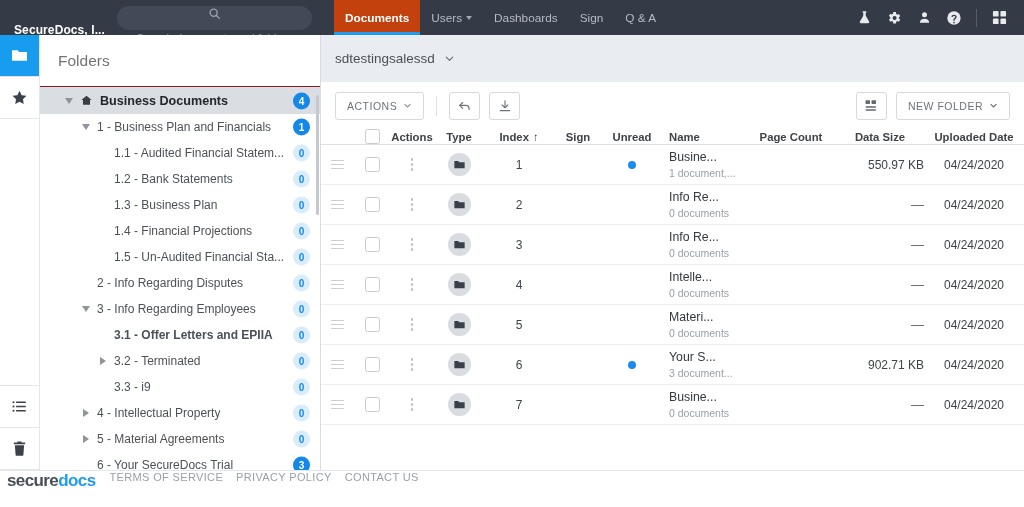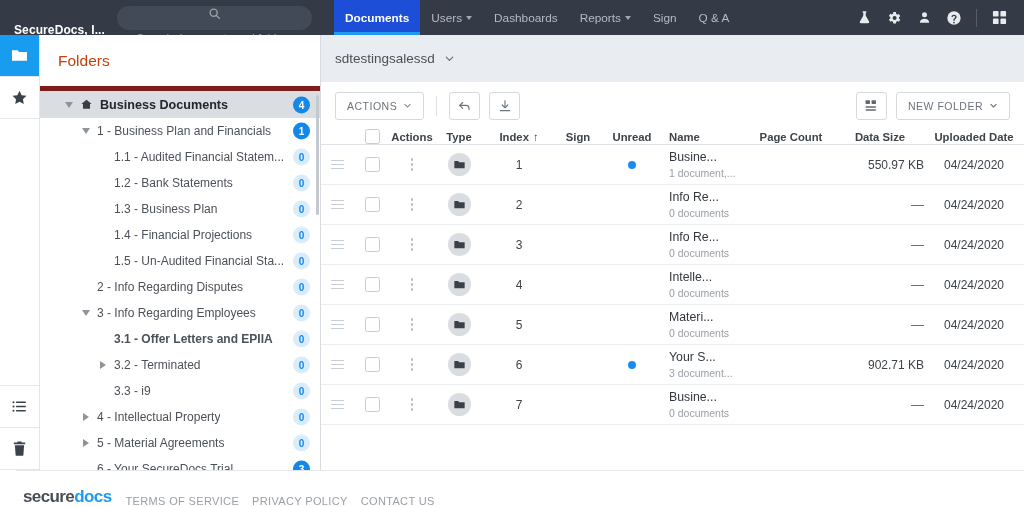--- a/index.html
+++ b/index.html
@@ -24,21 +24,21 @@
     display: flex; align-items: center; gap: 8px;
     background: #434a57; border-radius: 14px;
     height: 24px; width: 195px; padding: 0 12px; flex-direction: column;
   }
   .searchbox .ph { color: #9aa0ab; font-size: 11.5px; }
   .nav { display: flex; align-items: center; height: 35px; margin-left: 22px; }
   .navitem {
     color: #b6bbc4; font-size: 11.8px; padding: 0 11px; height: 35px;
     display: flex; align-items: center; gap: 4px; white-space: nowrap;
   }
-  .navitem.active { color: #ffffff; font-weight: bold; background: #1d4ed8; position: relative; }
+  .navitem.active { color: #ffffff; font-weight: bold; background: #c2410c; position: relative; }
   .navitem.active::after {
     content: ""; position: absolute; left: 0; right: 0; bottom: 0; height: 3px; background: #1e9bf0;
   }
   .caret { display: inline-block; width: 0; height: 0;
     border-left: 3.5px solid transparent; border-right: 3.5px solid transparent;
     border-top: 4px solid currentColor; opacity: .85; }
   .topicons { margin-left: auto; display: flex; align-items: center; gap: 0; padding-right: 10px; }
   .topicons .ic { width: 30px; height: 35px; display: flex; align-items: center; justify-content: center; }
   .vdiv { width: 1px; height: 18px; background: #575e6b; margin: 0 7px; }
 
@@ -58,22 +58,22 @@
   .rail .spacer { flex: 1; border-bottom: 1px solid #e3e6ea; }
   .rail .rbtn.bot { border-bottom: 1px solid #e3e6ea; }
 
   
   .sidebar {
     width: 281px; flex: 0 0 281px; background: #ffffff;
     border-right: 1px solid #d8dce1; display: flex; flex-direction: column;
     position: relative; overflow: hidden;
   }
   .sidebar-title {
-    padding: 17px 0 16px 18px; font-size: 15.5px; color: #c2410c; font-weight: normal;
-    border-bottom: 5px solid #7f1d1d;
+    padding: 17px 0 16px 18px; font-size: 15.5px; color: #737373; font-weight: normal;
+    border-bottom: 1px solid #7f1d1d;
   }
   .tree { flex: 1; overflow: hidden; position: relative; }
   .tnode {
     display: flex; align-items: center; height: 26px;
     font-size: 12px; color: #4c5158; position: relative; padding-right: 10px;
   }
   .tnode.root { background: #dadde1; font-weight: bold; color: #23272c; font-size: 12.6px; height: 27px; }
   .tw { width: 14px; display: flex; align-items: center; justify-content: center; flex: 0 0 14px; }
   .tri-d { width: 0; height: 0; border-left: 4.5px solid transparent; border-right: 4.5px solid transparent; border-top: 6px solid #8e949c; }
   .tri-r { width: 0; height: 0; border-top: 4.5px solid transparent; border-bottom: 4.5px solid transparent; border-left: 6px solid #8e949c; }
@@ -151,21 +151,21 @@
     display: flex; align-items: center; justify-content: center;
   }
   .dot { width: 8px; height: 8px; border-radius: 50%; background: #1a8cf0; }
   .nm1 { font-size: 12.3px; color: #33383e; line-height: 14px; }
   .nm2 { font-size: 10.5px; color: #9aa0a7; line-height: 14px; margin-top: 2px; }
   .dash { color: #5a6067; font-size: 13px; }
 
   
   .footer {
     height: 37px; flex: 0 0 37px; border-top: 1px solid #e3e6ea;
-    display: flex; align-items: flex-end; padding: 0 7px; background: #fff; margin-left: 16px;
+    display: flex; align-items: flex-start; padding: 0 7px; background: #fff;
   }
   .logo { font-size: 17px; font-weight: bold; letter-spacing: -.6px; }
   .logo .a { color: #4a4f57; }
   .logo .b { color: #1e9bf0; }
   .flinks { display: flex; gap: 13px; margin-left: 14px; }
   .flink { font-size: 11px; color: #9aa0a8; letter-spacing: .35px; }
   .fcopy { margin-left: auto; font-size: 10.2px; color: #8e949c; }
   .fcopy b { color: #4f555d; }
 </style>
 </head>
@@ -189,24 +189,20 @@
     <div class="nav">
       <div class="navitem active">
         <span>Documents</span>
       </div>
       <div class="navitem">
         <span>Users</span>
         <i class="caret"></i>
       </div>
       <div class="navitem">
         <span>Dashboards</span>
-      </div>
-      <div class="navitem">
-        <span>Reports</span>
-        <i class="caret"></i>
       </div>
       <div class="navitem">
         <span>Sign</span>
       </div>
       <div class="navitem">
         <span>Q &amp; A</span>
       </div>
     </div>
 
     <div class="topicons">

